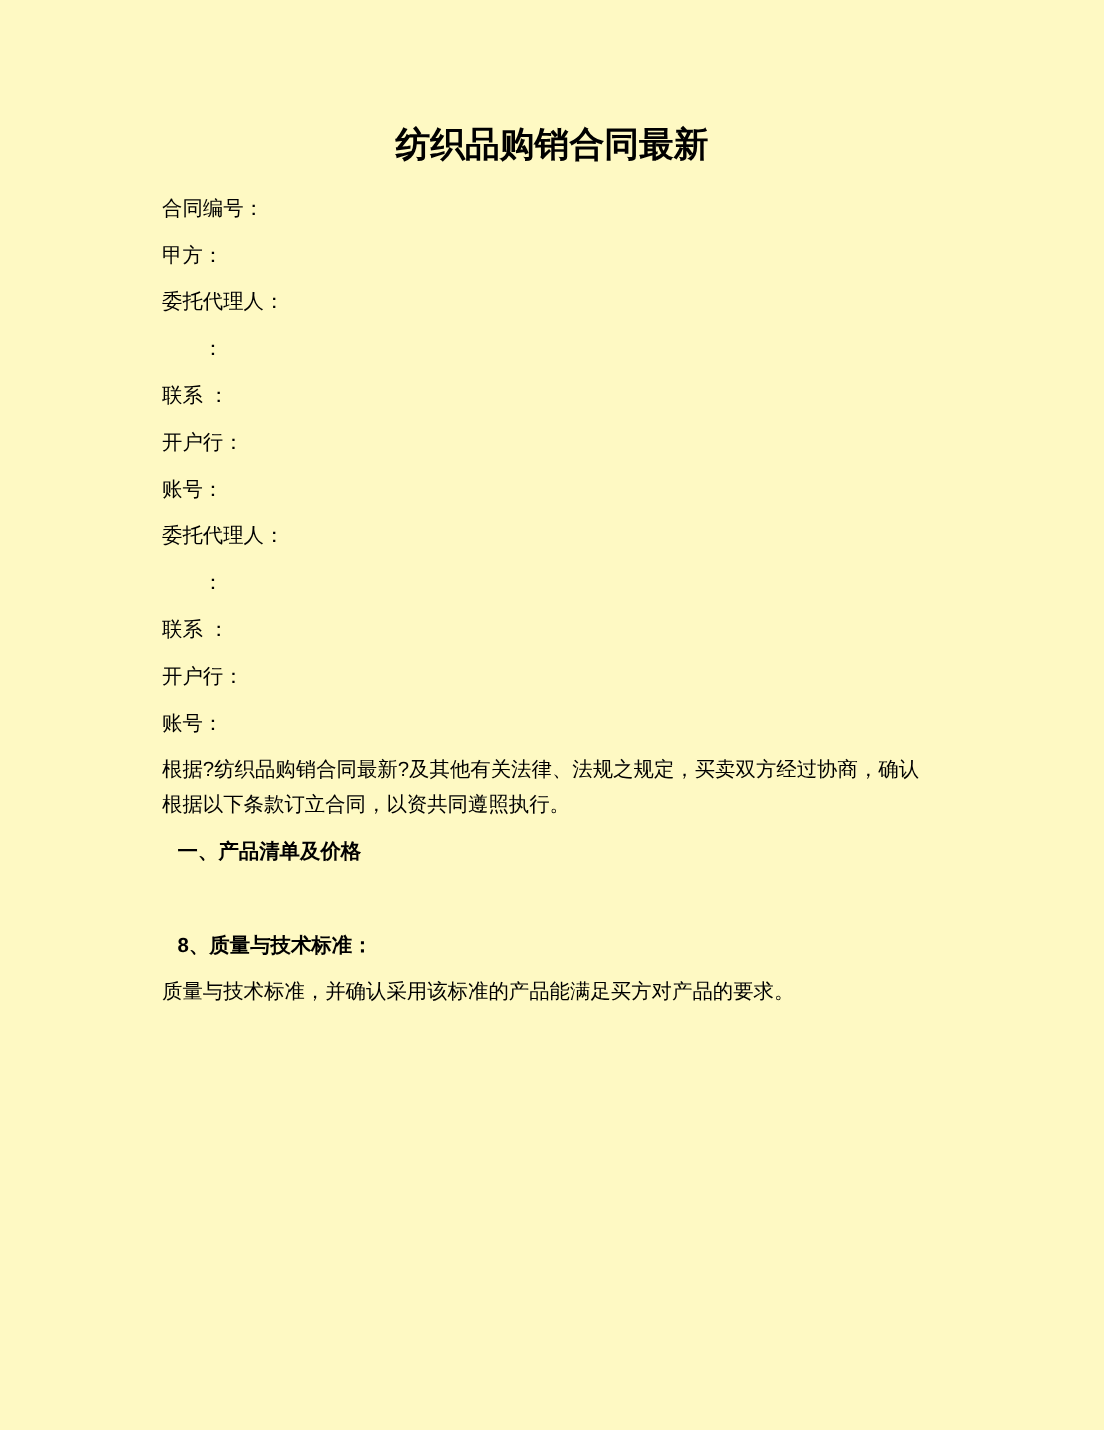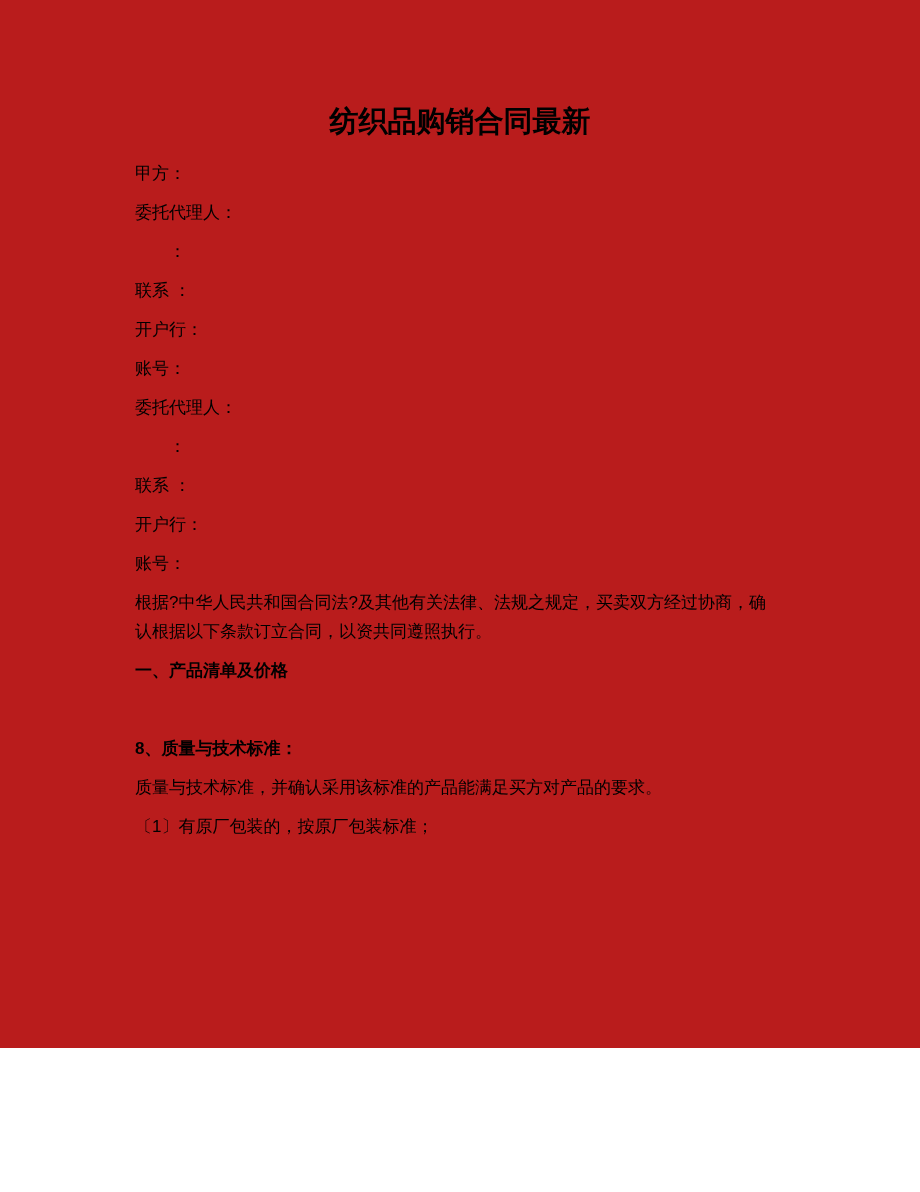--- a/index.html
+++ b/index.html
@@ -3,22 +3,22 @@
 <meta charset="utf-8">
 <style>
   html, body {
     margin: 0;
     padding: 0;
     background: #ffffff;
   }
   .page {
     position: relative;
     width: 920px;
-    height: 1048px;
-    background: #b91c1c;
+    height: 1192px;
+    background: #fef9c3;
     box-sizing: border-box;
     padding: 101px 153px 0 135px;
     font-family: "Liberation Sans", "DejaVu Sans", sans-serif;
     font-size: 17px;
     color: #000000;
     overflow: hidden;
   }
   .doc-title {
     font-size: 29px;
     font-weight: 700;
@@ -29,38 +29,39 @@
   }
   .line {
     margin: 0 0 10px 0;
     line-height: 29px;
     min-height: 29px;
     white-space: pre-wrap;
     font-weight: 400;
   }
   .heading {
     font-weight: 700;
+    margin-left: 13px;
   }
 </style>
 </head>
 <body>
 
 <div class="page">
   <h1 class="doc-title">纺织品购销合同最新</h1>
 
+  <p class="line">合同编号：</p>
   <p class="line">甲方：</p>
   <p class="line">委托代理人：</p>
   <p class="line">　　：</p>
   <p class="line">联系 ：</p>
   <p class="line">开户行：</p>
   <p class="line">账号：</p>
   <p class="line">委托代理人：</p>
   <p class="line">　　：</p>
   <p class="line">联系 ：</p>
   <p class="line">开户行：</p>
   <p class="line">账号：</p>
-  <p class="line">根据?中华人民共和国合同法?及其他有关法律、法规之规定，买卖双方经过协商，确认根据以下条款订立合同，以资共同遵照执行。</p>
+  <p class="line">根据?纺织品购销合同最新?及其他有关法律、法规之规定，买卖双方经过协商，确认根据以下条款订立合同，以资共同遵照执行。</p>
   <p class="line heading">一、产品清单及价格</p>
   <p class="line"></p>
   <p class="line heading">8、质量与技术标准：</p>
   <p class="line">质量与技术标准，并确认采用该标准的产品能满足买方对产品的要求。</p>
-  <p class="line">〔1〕有原厂包装的，按原厂包装标准；</p>
 </div>
 
 </body></html>

